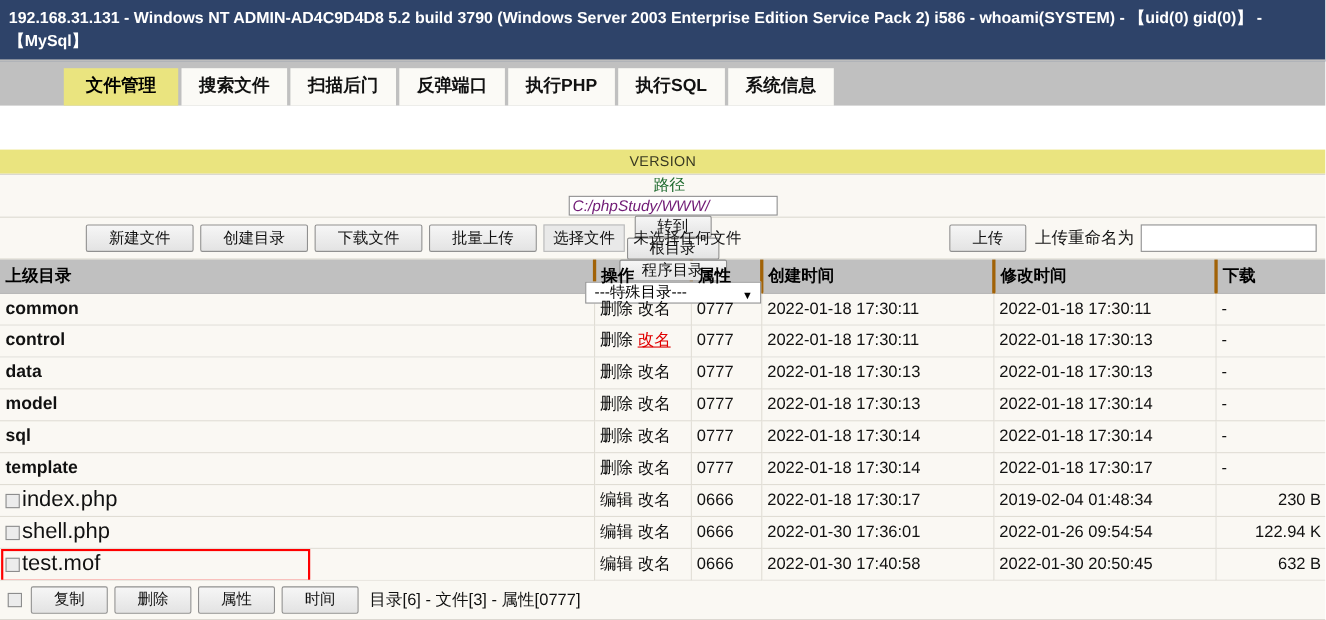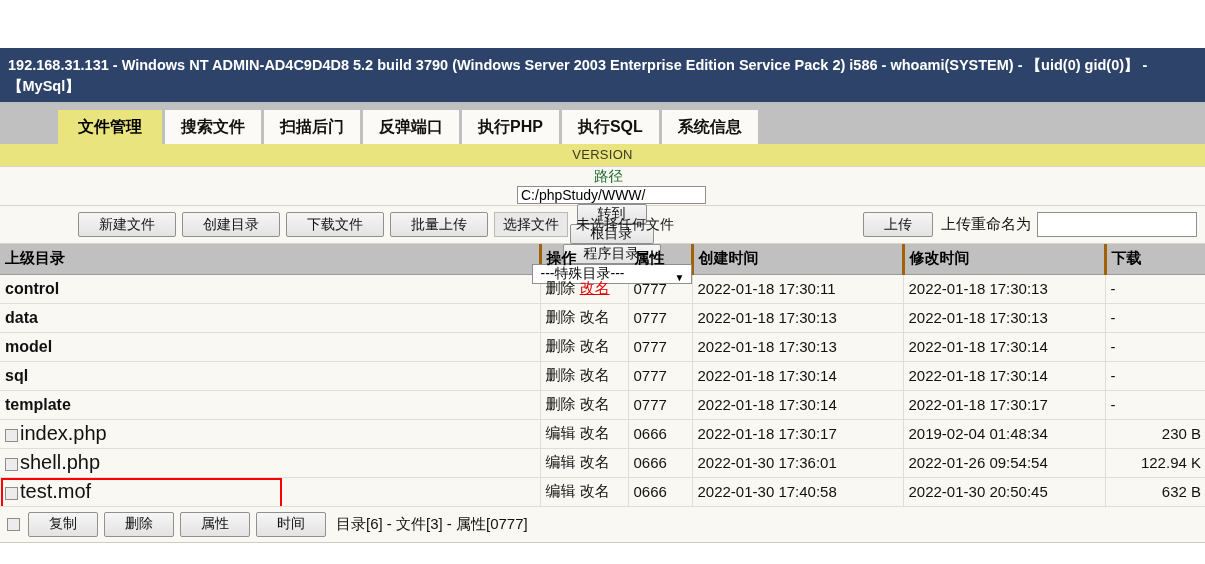--- a/index.html
+++ b/index.html
@@ -14,21 +14,20 @@
   
   .titlebar {
     background: #2e4369;
     color: #ffffff;
     font-weight: bold;
     font-size: 14.5px;
     line-height: 21px;
     padding: 7px 8px 6px 8px;
     height: 56px;
     border-bottom: 2px solid #bdbdbd;
-    margin-top: 48px;
   }
 
   
   .tabstrip {
     background: #c0c0c0;
     height: 40px;
     display: flex;
     align-items: flex-end;
     padding-left: 58px;
     border-bottom: none;
@@ -53,20 +52,21 @@
 
   
   .versionbar {
     background: #eae47f;
     color: #3a3a22;
     text-align: center;
     font-size: 13px;
     height: 22px;
     line-height: 22px;
     letter-spacing: 0.3px;
+    margin-top: 40px;
   }
 
   
   .pathrow {
     background: #faf8f3;
     height: 40px;
     display: flex;
     align-items: center;
     padding: 0 8px 0 26px;
     border-top: 1px solid #d8d5cc;
@@ -80,22 +80,23 @@
     white-space: nowrap;
   }
   .path-input {
     flex: 1;
     height: 25px;
     border: 1px solid #8f8f8f;
     background: #ffffff;
     font-size: 14px;
     padding: 0 3px;
     font-family: "Liberation Sans", sans-serif;
-    color: #000000;
+    color: #701a75;
     min-width: 0;
+    font-style: italic;
   }
   .btn {
     background: linear-gradient(180deg,#f6f6f6 0%,#e3e3e3 100%);
     border: 1px solid #909090;
     border-radius: 2px;
     font-size: 14px;
     font-family: "Liberation Sans", sans-serif;
     color: #111;
     height: 25px;
     padding: 0 20px;
@@ -291,20 +292,28 @@
       <th class="c-name">上级目录</th>
       <th class="c-op">操作</th>
       <th class="c-attr">属性</th>
       <th class="c-ctime">创建时间</th>
       <th class="c-mtime">修改时间</th>
       <th class="c-dl">下载</th>
     </tr>
   </thead>
   <tbody id="file-rows">
       <tr>
+        <td class="c-name"><span class="dirname">common</span></td>
+        <td class="c-op"><span class="op-link">删除</span> <span class="op-link">改名</span></td>
+        <td class="c-attr">0777</td>
+        <td class="c-ctime">2022-01-18 17:30:11</td>
+        <td class="c-mtime">2022-01-18 17:30:11</td>
+        <td class="c-dl">-</td>
+      </tr>
+      <tr>
         <td class="c-name"><span class="dirname">control</span></td>
         <td class="c-op"><span class="op-link">删除</span> <span class="op-link red">改名</span></td>
         <td class="c-attr">0777</td>
         <td class="c-ctime">2022-01-18 17:30:11</td>
         <td class="c-mtime">2022-01-18 17:30:13</td>
         <td class="c-dl">-</td>
       </tr>
       <tr>
         <td class="c-name"><span class="dirname">data</span></td>
         <td class="c-op"><span class="op-link">删除</span> <span class="op-link">改名</span></td>

